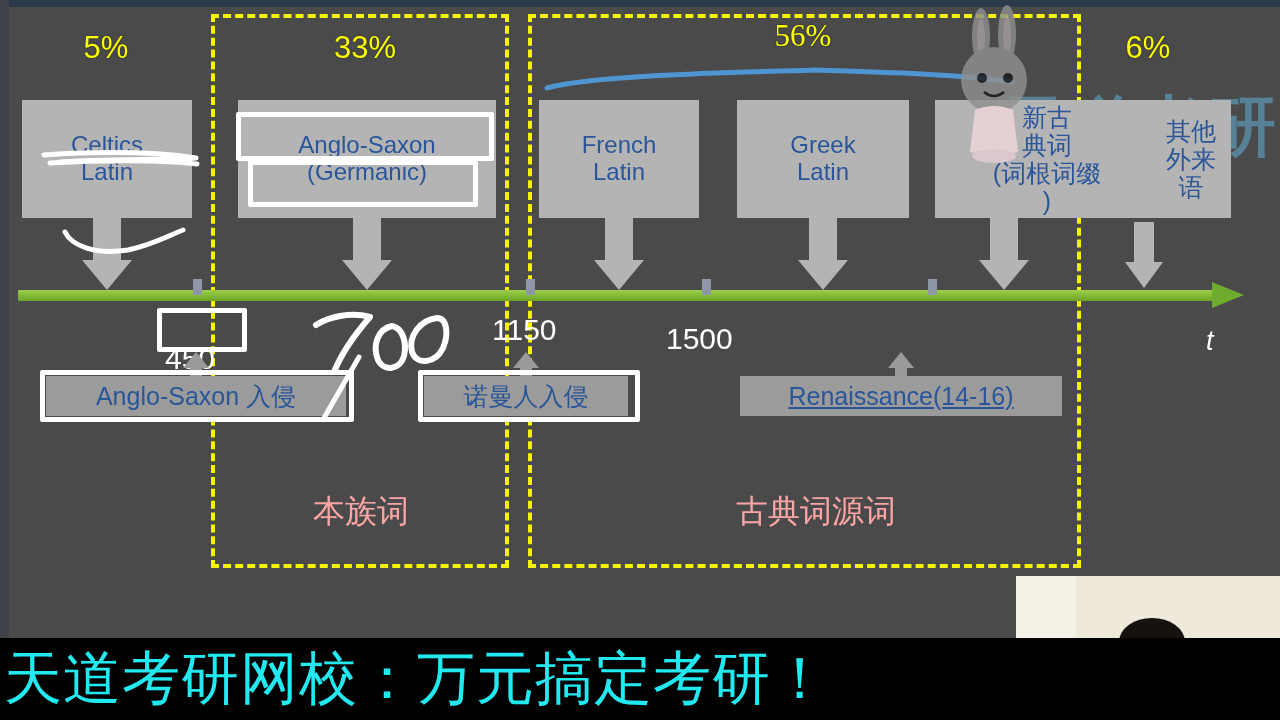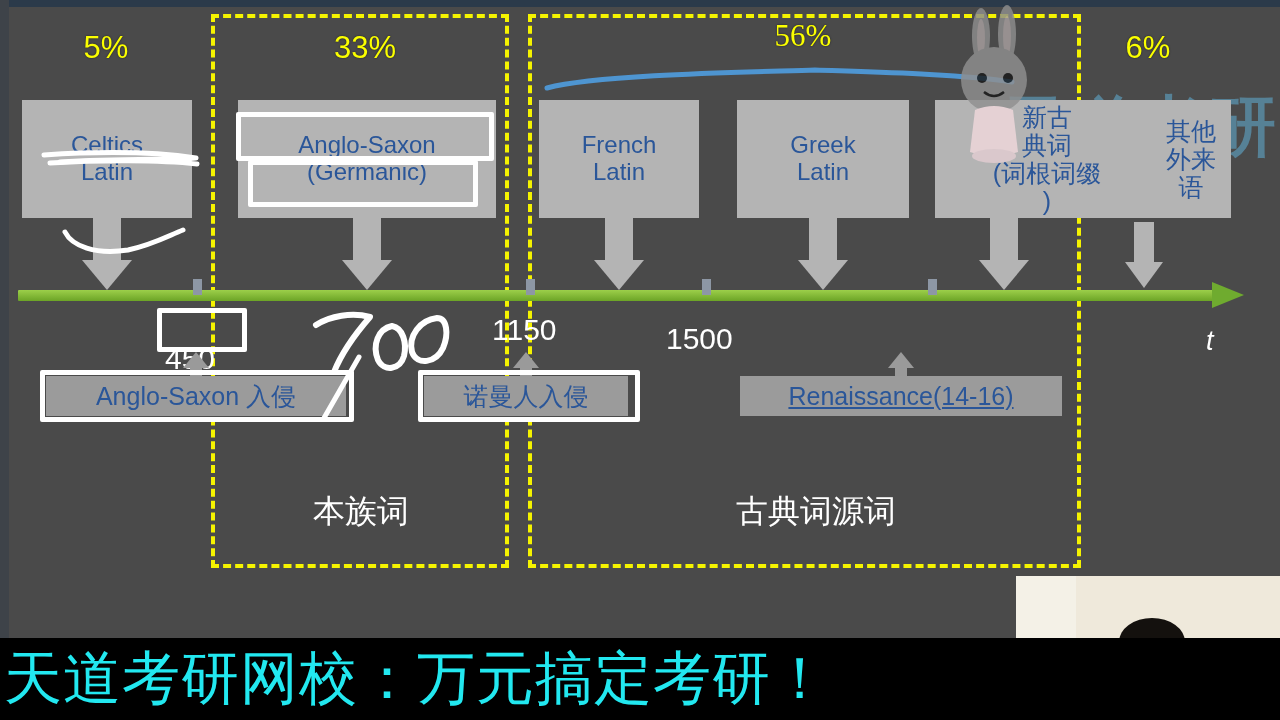--- a/index.html
+++ b/index.html
@@ -46,21 +46,21 @@
   .tvar{position:absolute;color:#ffffff;font-size:27px;font-style:italic;}
 
   
   .evbox{position:absolute;background:#9b9b9b;color:#2a5699;display:flex;align-items:center;
          justify-content:center;font-size:25px;white-space:nowrap;}
 
   
   .wrect{position:absolute;border:5px solid #ffffff;box-sizing:border-box;border-radius:2px;}
 
   
-  .rcap{position:absolute;color:#ffffff;font-size:32px;text-align:center;}
+  .rcap{position:absolute;color:#fca5a5;font-size:32px;text-align:center;}
 
   
   .subbar{position:absolute;left:0;bottom:0;width:1280px;height:82px;background:#000;}
   .subtxt{position:absolute;left:4px;bottom:2px;color:#22e8f0;font-size:58px;letter-spacing:1px;
           white-space:nowrap;font-family:"DejaVu Sans",sans-serif;}
 
   
   .cam{position:absolute;left:1016px;top:576px;width:264px;height:144px;overflow:hidden;
        background:linear-gradient(160deg,#efe7d8 0%,#f3ecdd 40%,#e9dcc6 100%);}
 

